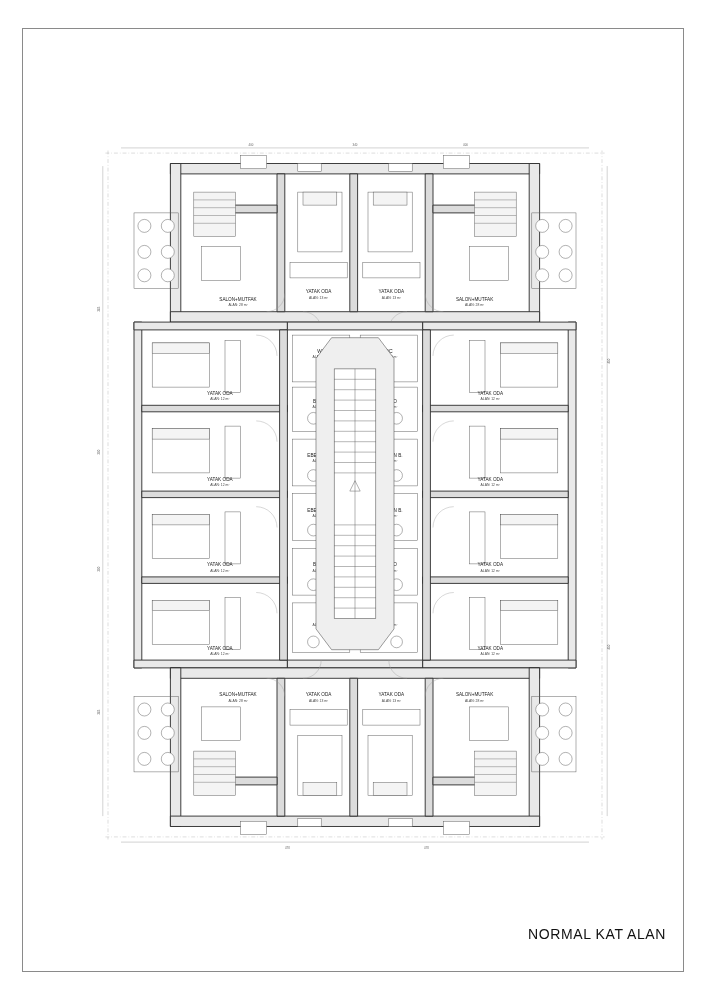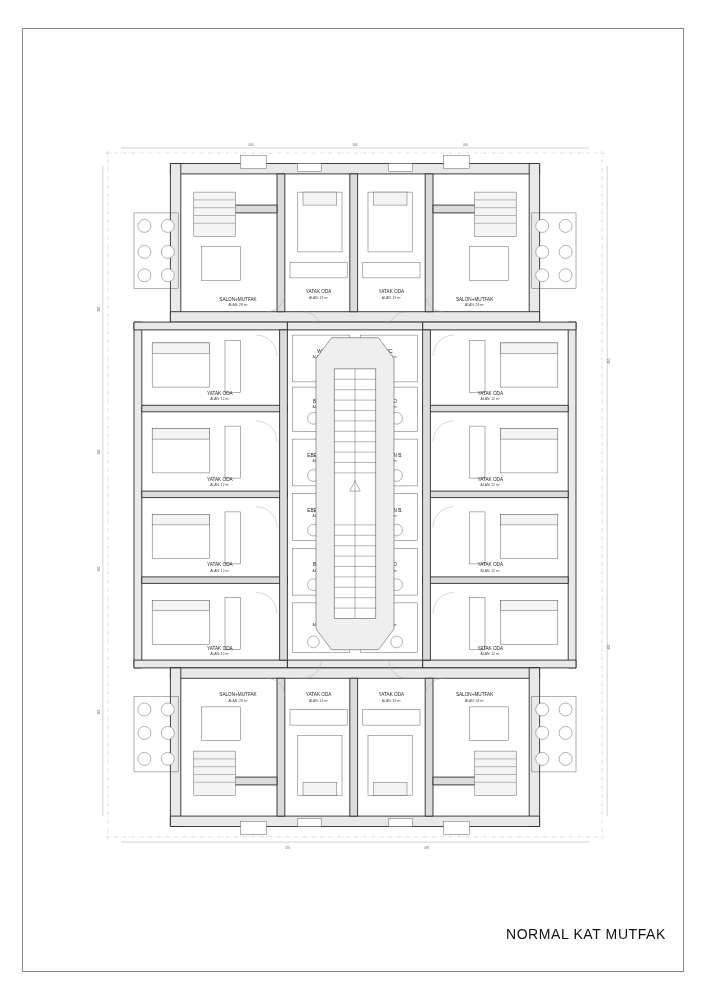--- a/index.html
+++ b/index.html
@@ -382,15 +382,15 @@
 
         <path class="swing" d="M146,428 a14,14 0 0 0 -14,-14"></path>
         <path class="swing" d="M254,428 a14,14 0 0 1 14,-14"></path>
         <path class="swing" d="M160,414 a14,14 0 0 0 14,-14"></path>
         <path class="swing" d="M240,414 a14,14 0 0 1 -14,-14"></path>
       </g>
 
     </svg>
   </div>
 
-  <div class="title-block">NORMAL KAT MUTFAK</div>
+  <div class="title-block">NORMAL KAT ALAN</div>
 
 </div>
 
 </body></html>

